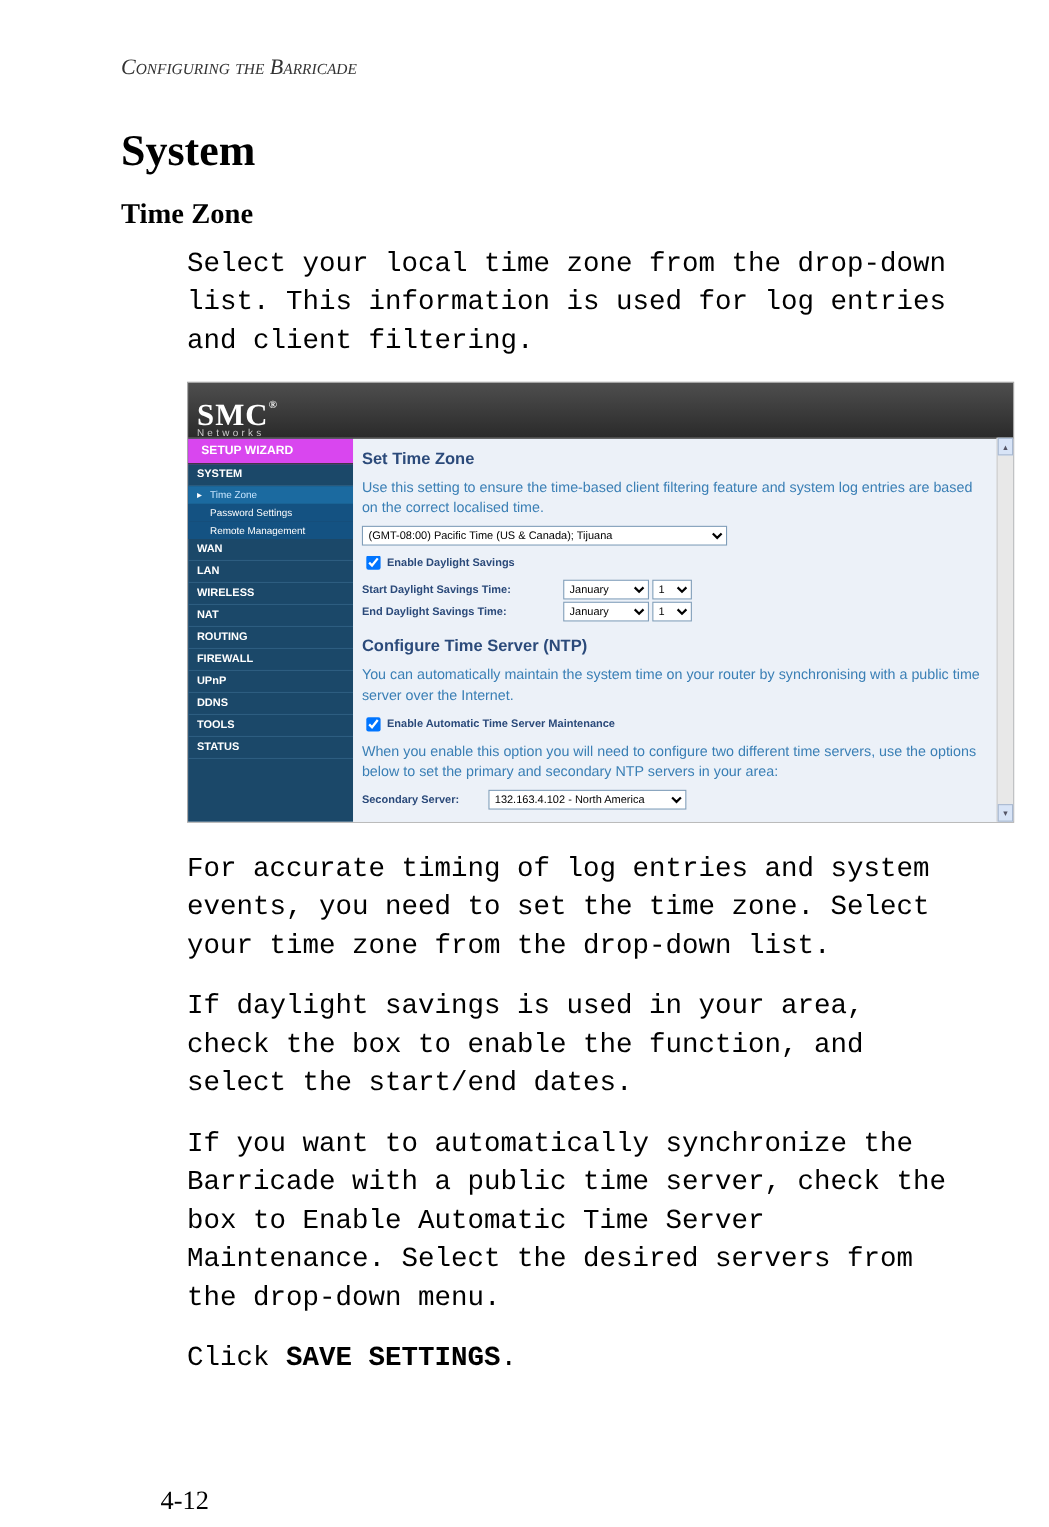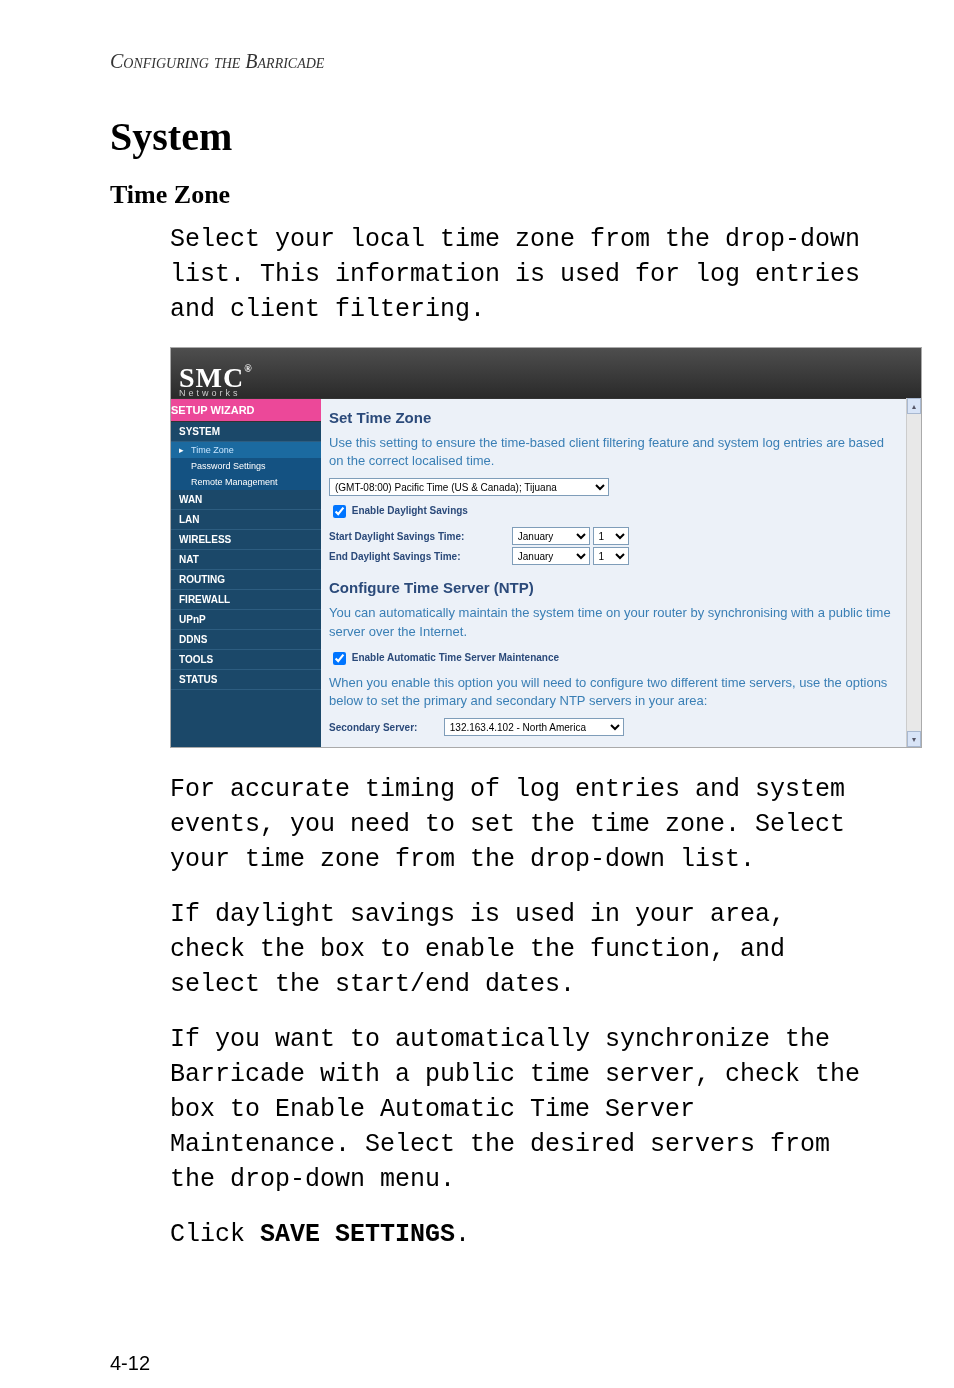--- a/index.html
+++ b/index.html
@@ -38,23 +38,24 @@
     line-height: 1.4;
     margin: 12px 0 20px 60px;
   }
   p.body.last {
     margin-bottom: 0;
   }
   strong.bold {
     font-weight: bold;
   }
   .page-num {
-    font-family: Liberation Sans, sans-serif;
-    font-size: 20px;
+    font-family: Liberation Serif, serif;
+    font-size: 24px;
     margin-top: 100px;
+    margin-left: 36px;
   }
 
   
   .router-ui {
     width: 750px;
     margin: 0 0 24px 60px;
     border: 1px solid #aaa;
     font-family: Verdana, Arial, sans-serif;
     font-size: 10px;
     background: #fff;
@@ -137,23 +138,23 @@
     color: #fff;
     font-weight: bold;
     font-size: 10px;
   }
   .sb-item {
     padding: 4px 8px;
     border-bottom: 1px solid #2d5d80;
     cursor: pointer;
   }
   .sb-setup {
-    background: #ec4899;
-    color: #fff;
-    padding: 5px 0;
+    background: #d946ef;
+    color: #fff;
+    padding: 5px 12px;
     font-size: 11px;
     border-bottom: 1px solid #333;
   }
   .sb-sub {
     padding: 3px 8px 3px 20px;
     font-weight: normal;
     font-size: 9px;
     background: #145282;
     cursor: pointer;
   }
@@ -258,21 +259,21 @@
         <div class="sb-item">FIREWALL</div>
         <div class="sb-item">UPnP</div>
         <div class="sb-item">DDNS</div>
         <div class="sb-item">TOOLS</div>
         <div class="sb-item">STATUS</div>
       </div>
 
       <div class="content">
         <h3>Set Time Zone</h3>
         <div class="desc">Use this setting to ensure the time-based client filtering feature and system log entries are based on the correct localised time.</div>
-        <select class="dd" style="width:280px">
+        <select class="dd" style="width:332px">
           <option>(GMT-08:00) Pacific Time (US &amp; Canada); Tijuana</option>
         </select>
 
         <div class="check-row">
           <input type="checkbox" checked="" style="">
           <span>Enable Daylight Savings</span>
         </div>
         <div class="field-row">
           <span class="lbl">Start Daylight Savings Time:</span>
           <select class="dd" style="width:78px"><option>January</option></select>

